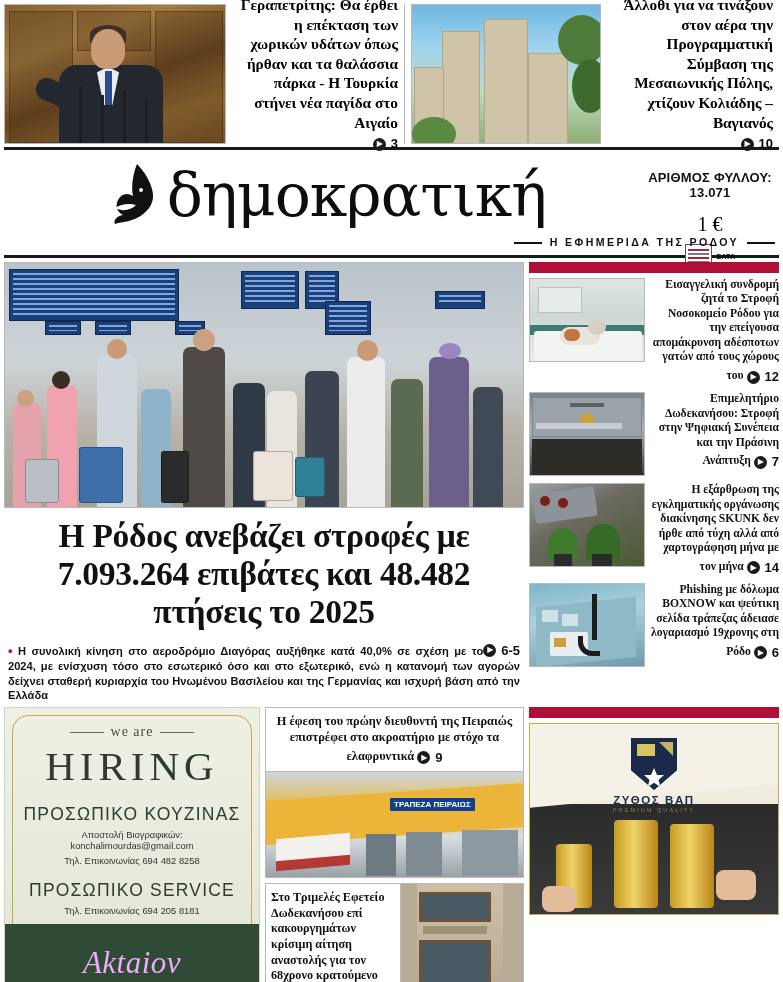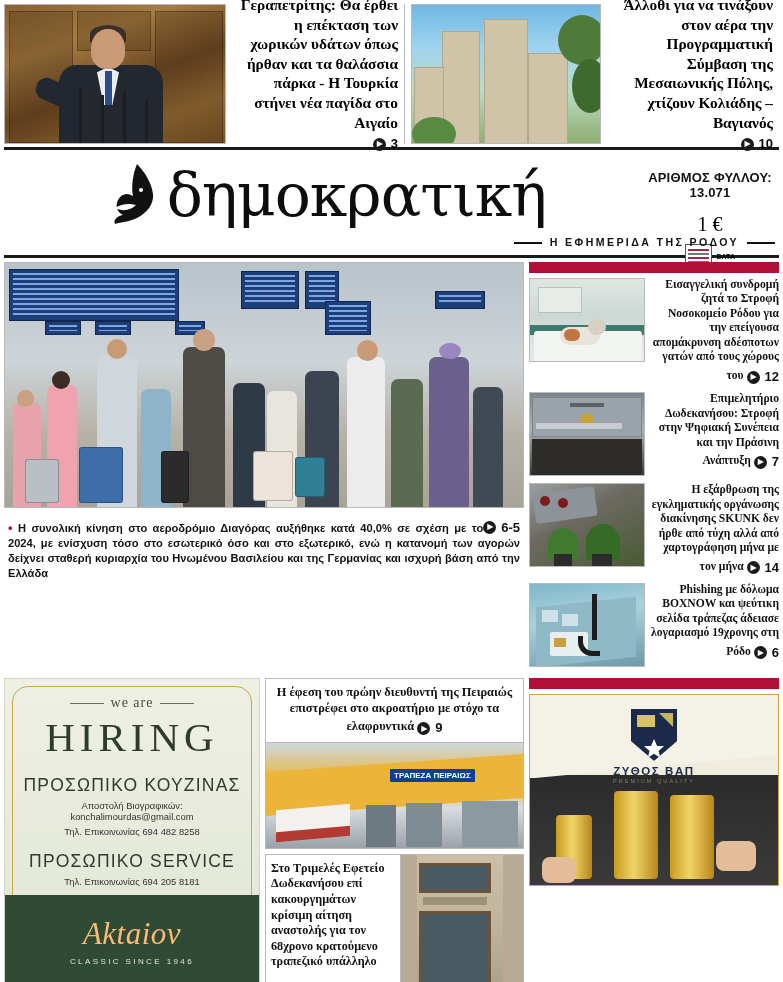--- a/index.html
+++ b/index.html
@@ -139,21 +139,21 @@
   .hiring-big { font-family:"Liberation Serif", serif; font-size: 41px; letter-spacing: 5px; color:#2f3b30; margin-top:2px; }
   .hrole { font-size: 17.5px; color:#2f3b30; letter-spacing:1.2px; margin-top: 14px; }
   .hline { font-size: 9.4px; color:#333; margin-top: 4px; }
   .hsep { width: 170px; height:1px; background:#3a4a3a; margin: 13px auto 0 auto; }
   .hprov { font-size: 9.6px; font-weight:bold; color:#222; margin-top:9px; }
   .aktaion-band {
     position:absolute; left:0; right:0; bottom:0; height: 92px;
     background:#2f4a35; display:flex; flex-direction:column;
     align-items:center; justify-content:center;
   }
-  .aktaion-name { font-family:"Liberation Serif", serif; font-style: italic; font-size: 31px; color:#fdba74; letter-spacing:.5px; }
+  .aktaion-name { font-family:"Liberation Serif", serif; font-style: italic; font-size: 31px; color:#f0abfc; letter-spacing:.5px; }
   .aktaion-sub { font-size: 8px; letter-spacing: 2.4px; color:#e8e4d8; margin-top: 5px; }
 
   .bm-headbox { border:1px solid #b9b9b9; padding: 6px 6px 5px 6px; text-align:center;
     font-family:"Liberation Serif", serif; font-weight:bold; font-size:12.4px; line-height:1.27; color:#111; }
   .bm-photo { height: 106px; border:1px solid #b9b9b9; border-top:none; overflow:hidden; position:relative; }
   .bank-scene { background: linear-gradient(180deg,#cfd8de 0%,#e7b63c 36%,#d9dde0 62%,#9aa2a8 100%); }
   .bank-sign { position:absolute; background:#123f8f; color:#fff; font-size:8px; font-weight:bold;
      padding:2px 4px; line-height:1.15; border-radius:1px; }
 
   .bm-second { margin-top: 5px; display:flex; border:1px solid #b9b9b9; height: 147px; }
@@ -297,20 +297,21 @@
           <div class="crowd-head" style="left:434px;bottom:148px;width:22px;height:16px;background:#9a86c0;"></div>
           <div class="crowd-person" style="left:468px;width:30px;height:120px;background:#3f4a55;"></div>
           <div class="lugg" style="left:74px;bottom:4px;width:44px;height:56px;background:#3e6ea8;"></div>
           <div class="lugg" style="left:20px;bottom:4px;width:34px;height:44px;background:#b9bfc4;"></div>
           <div class="lugg" style="left:248px;bottom:6px;width:40px;height:50px;background:#ece4da;"></div>
           <div class="lugg" style="left:290px;bottom:10px;width:30px;height:40px;background:#2f7f96;"></div>
           <div class="lugg" style="left:156px;bottom:4px;width:28px;height:52px;background:#2b2b2b;"></div>
         </div>
       </div>
 
+      <div class="lead-head">Η Ρόδος ανεβάζει στροφές με 7.093.264 επιβάτες και 48.482 πτήσεις το 2025</div>
 
       <div class="lead-sub">
         <span class="pageref">
           <span class="dot">▶</span>
           <span class="num">6-5</span>
         </span>
         <span class="bullet">•</span>
         <span>Η συνολική κίνηση στο αεροδρόμιο Διαγόρας αυξήθηκε κατά 40,0% σε σχέση με το 2024, με ενίσχυση τόσο στο εσωτερικό όσο και στο εξωτερικό, ενώ η κατανομή των αγορών δείχνει σταθερή κυριαρχία του Ηνωμένου Βασιλείου και της Γερμανίας και ισχυρή βάση από την Ελλάδα</span>
       </div>
     </div>

